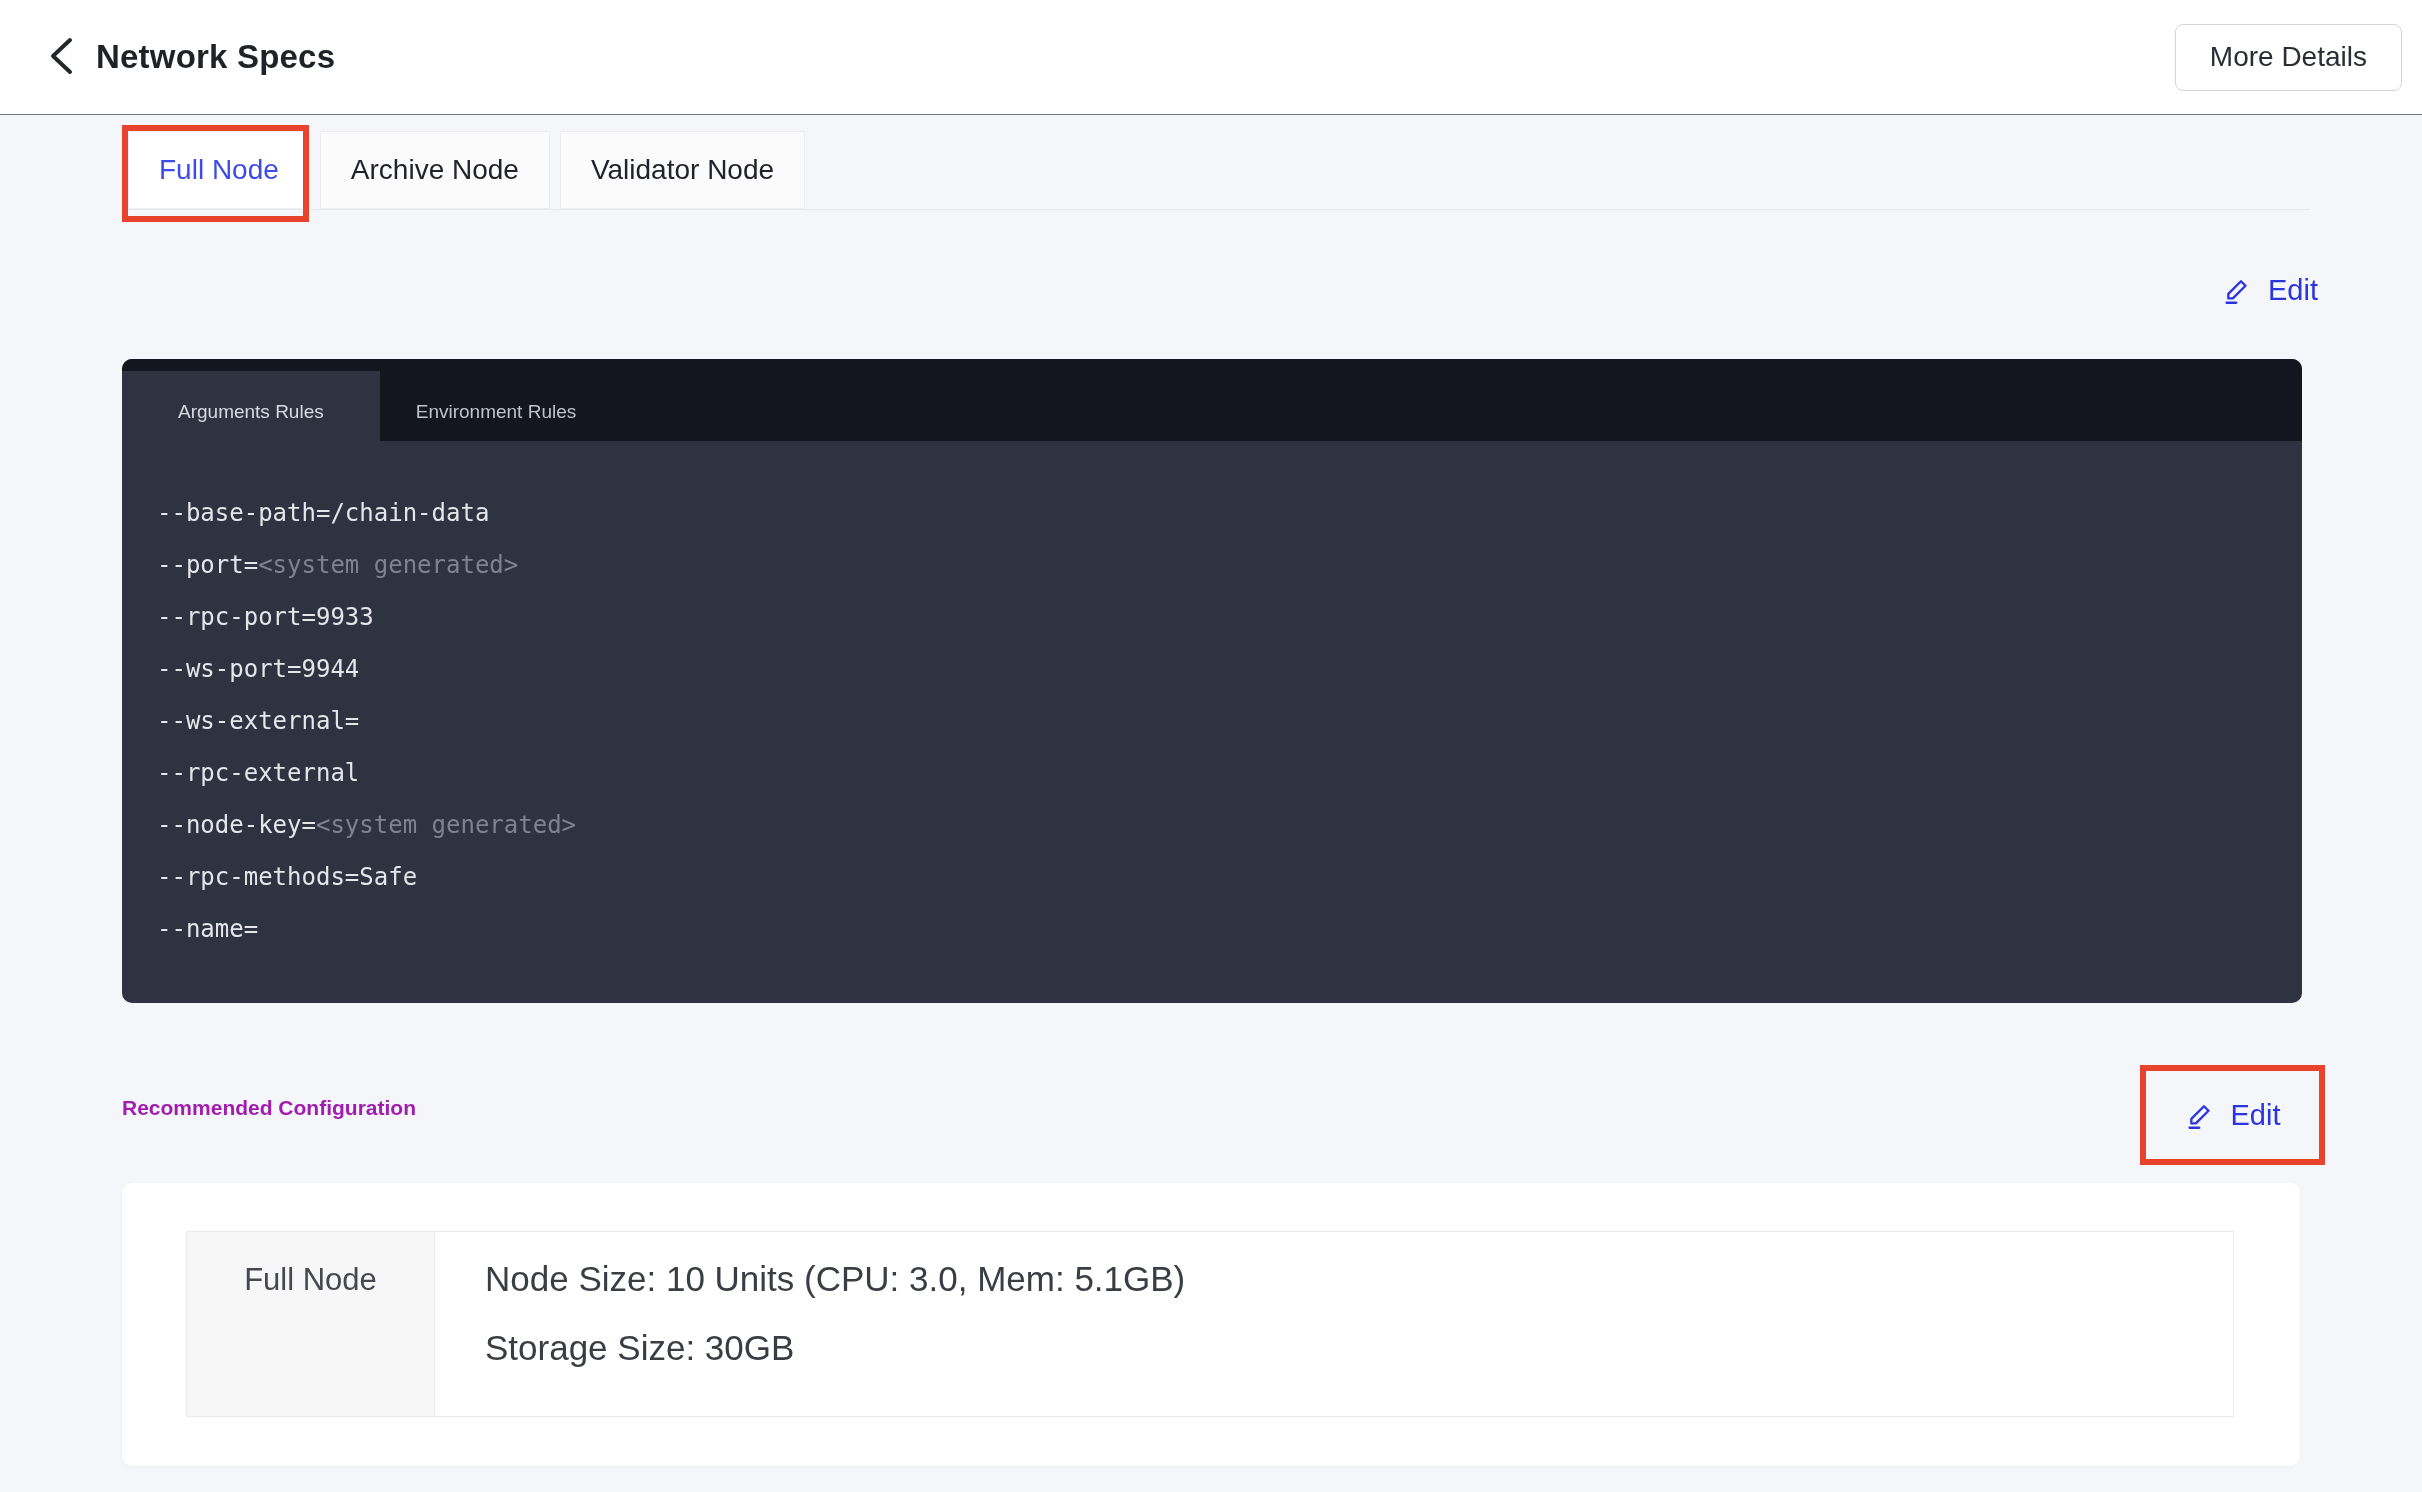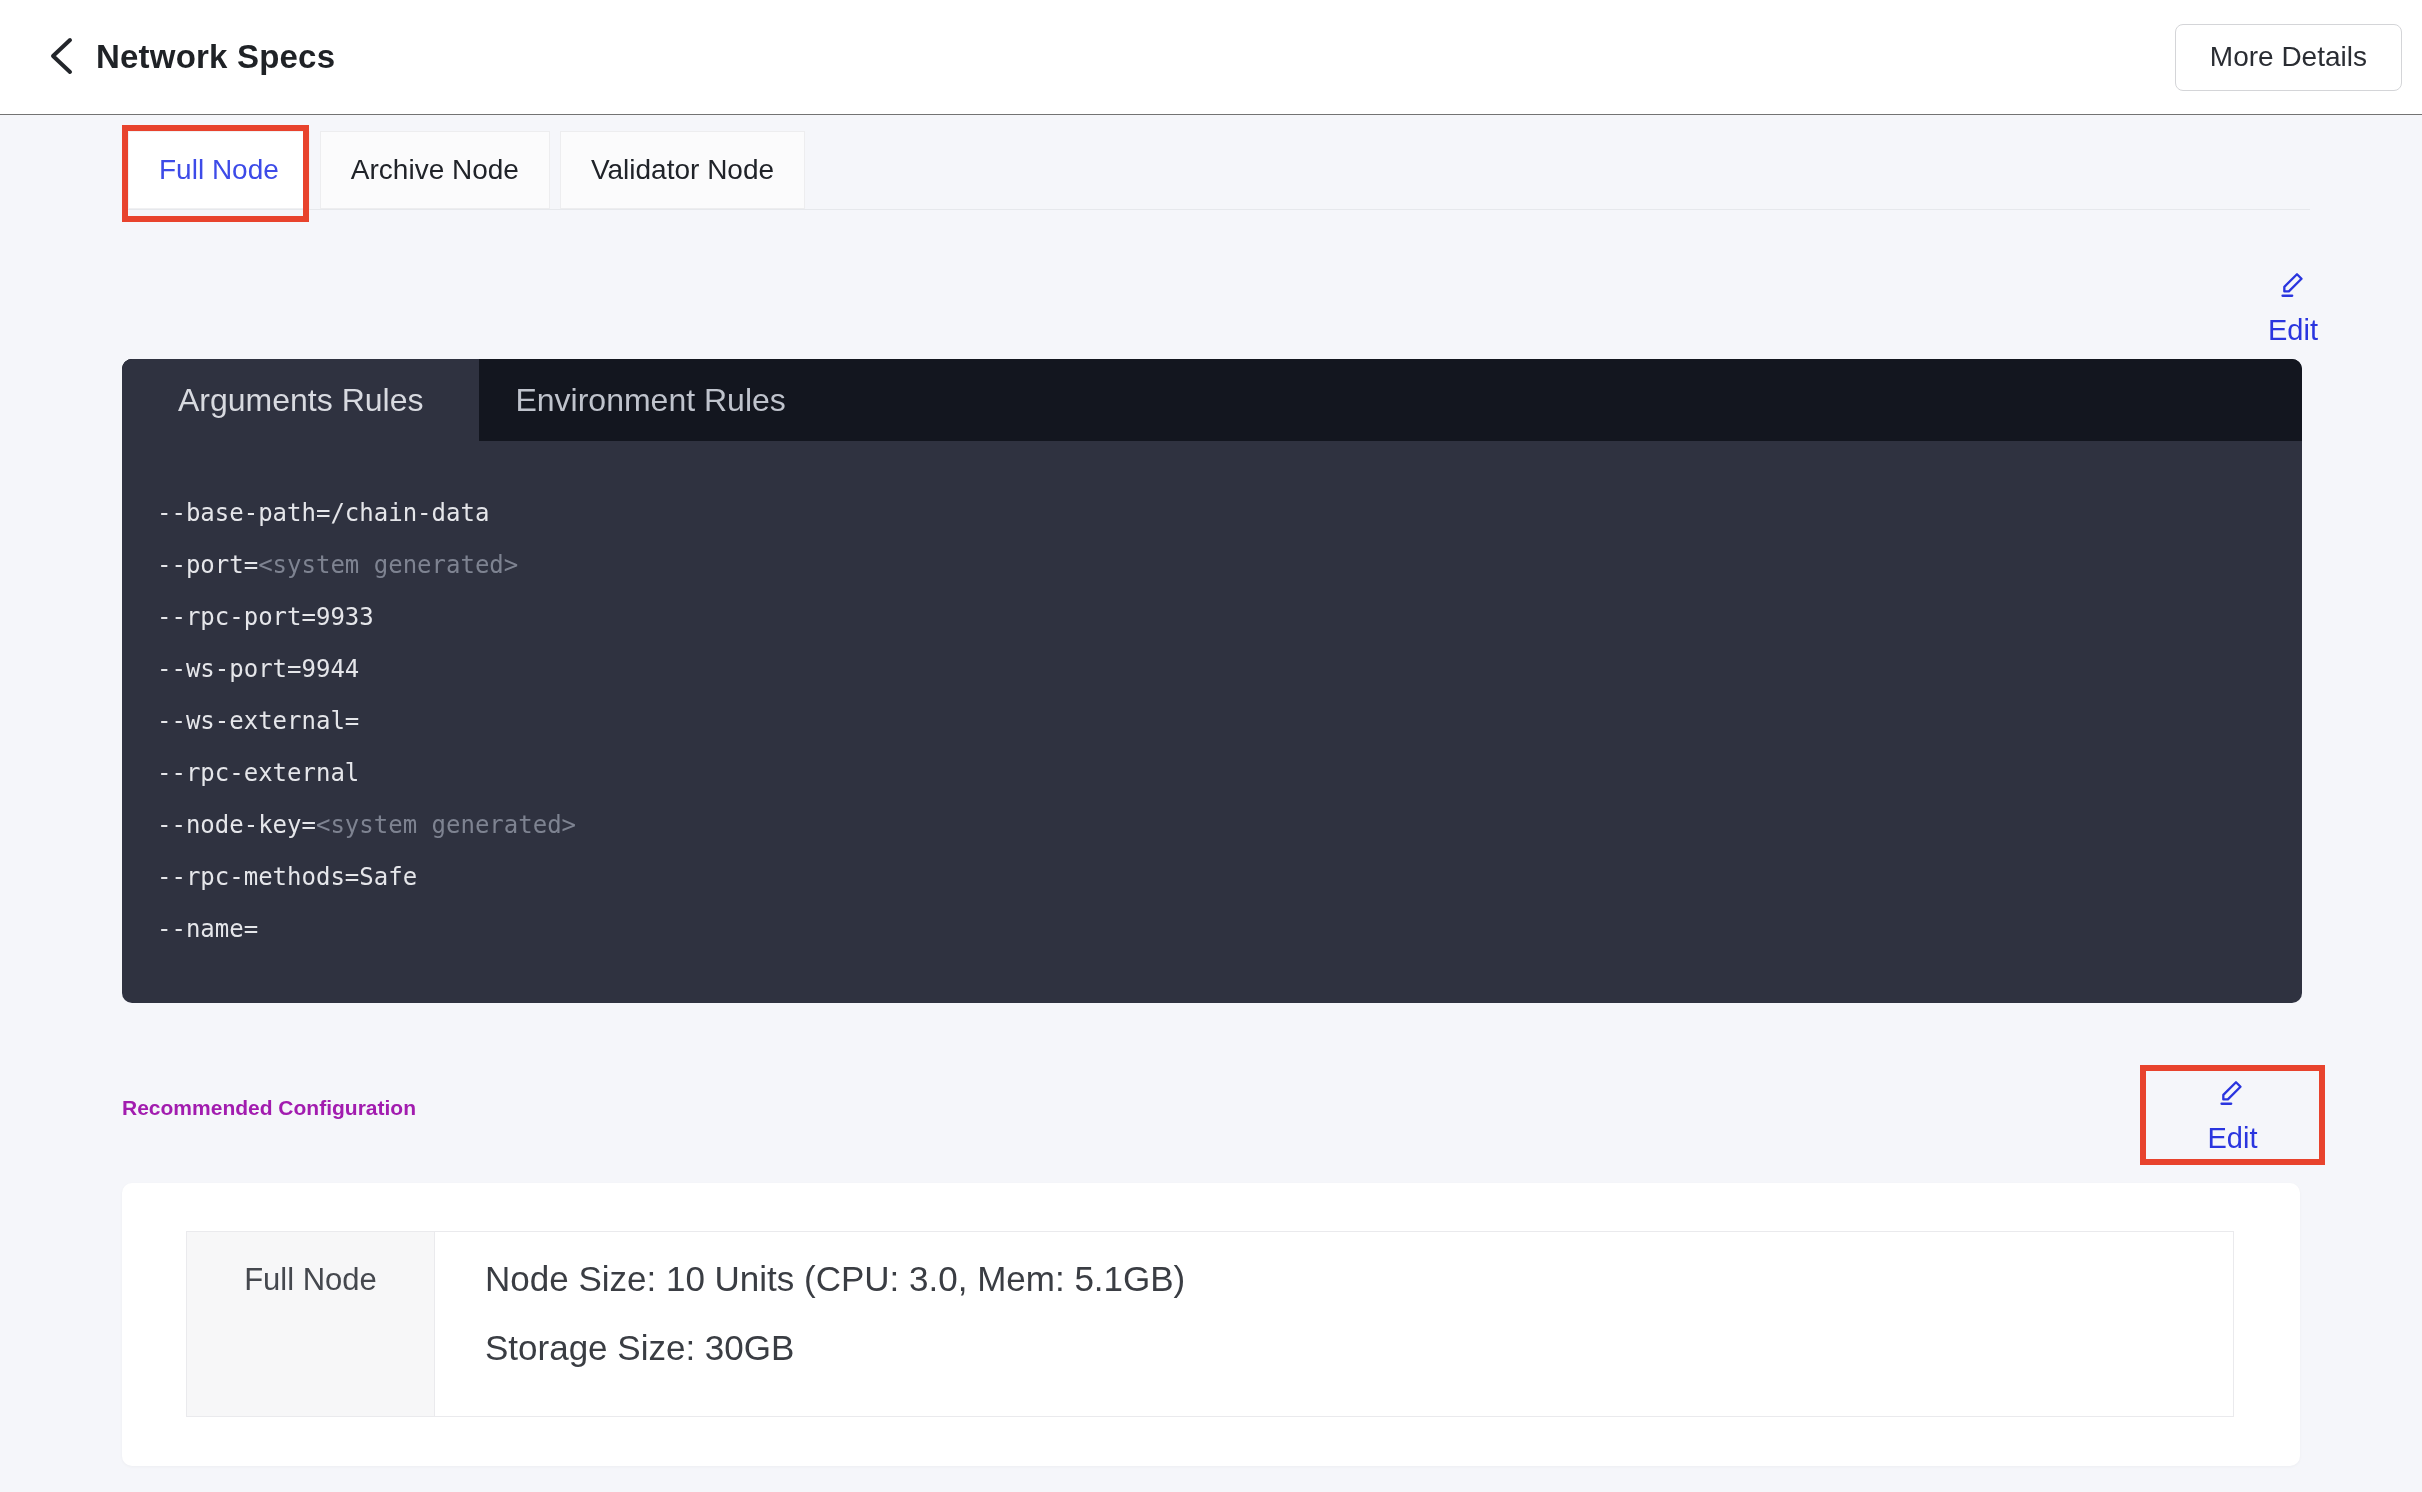--- a/index.html
+++ b/index.html
@@ -37,34 +37,34 @@
     font-size:28px;color:#202329;cursor:pointer;margin-right:10px;
   }
   .node-tab.active{background:#FFFFFF;color:#3D4BE8;border-color:#F0F0F2;}
   .annotation-box{position:absolute;border:6px solid #E8432D;box-sizing:border-box;pointer-events:none;}
   .annot-tab{left:122px;top:125px;width:187px;height:97px;}
   .annot-edit{left:2140px;top:1065px;width:185px;height:100px;display:flex;align-items:center;justify-content:center;pointer-events:auto;}
 
   
   .edit-link{
     display:inline-flex;align-items:center;gap:15px;
-    color:#2A35DF;font-size:29px;font-weight:500;cursor:pointer;flex-direction:column;
+    color:#2A35DF;font-size:29px;font-weight:500;cursor:pointer;
   }
   .edit-link svg{display:block;}
   .edit-top{position:absolute;right:104px;top:268px;height:44px;}
 
   
   .rules-panel{
     position:absolute;left:122px;top:359px;width:2180px;height:644px;
     background:#2F3240;border-radius:10px;overflow:hidden;
   }
   .rules-strip{height:82px;background:#13161F;display:flex;}
   .rules-tab{
     display:flex;align-items:center;height:82px;padding:0 36px;
-    font-size:32px;color:#BFC3CC;cursor:pointer;
+    font-size:19px;color:#BFC3CC;cursor:pointer;margin-top:12px;
   }
   .rules-tab.active{background:#2F3240;color:#D8DAE0;padding:0 56px;}
   .rules-body{padding:46px 48px 0 35px;}
   .code-line{
     font-family:"DejaVu Sans Mono", monospace;
     font-size:24px;line-height:52px;color:#E5E6EA;white-space:pre;
   }
   .code-line .dim{color:#7E8391;}
 
   

